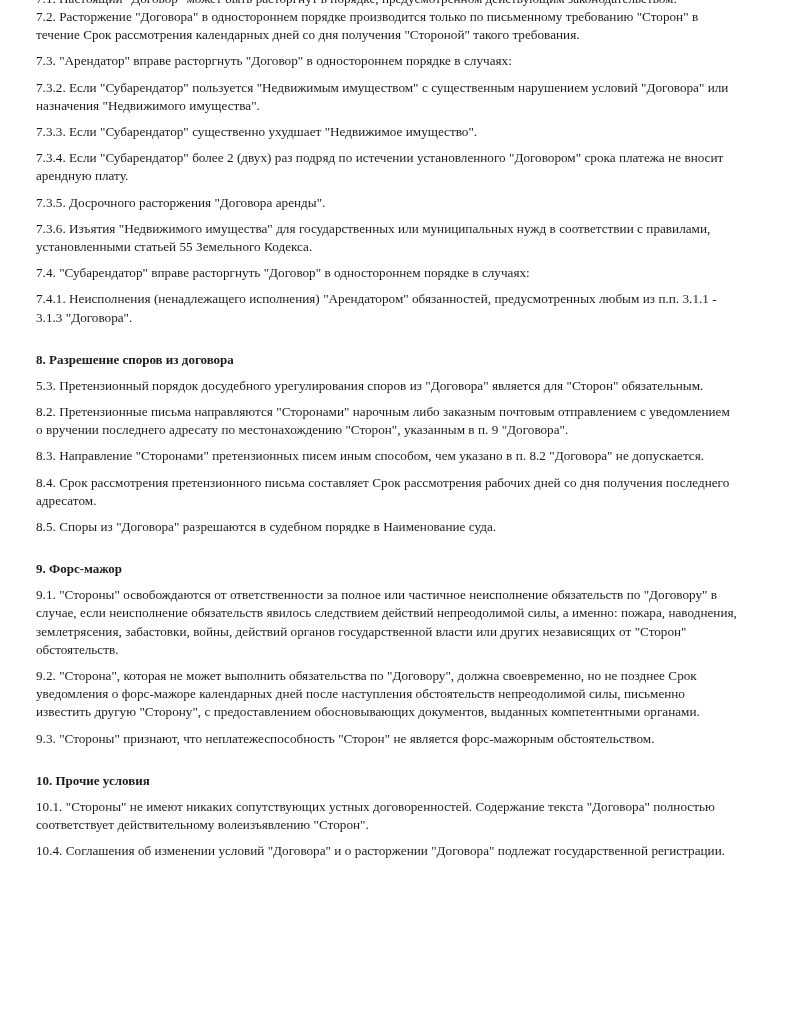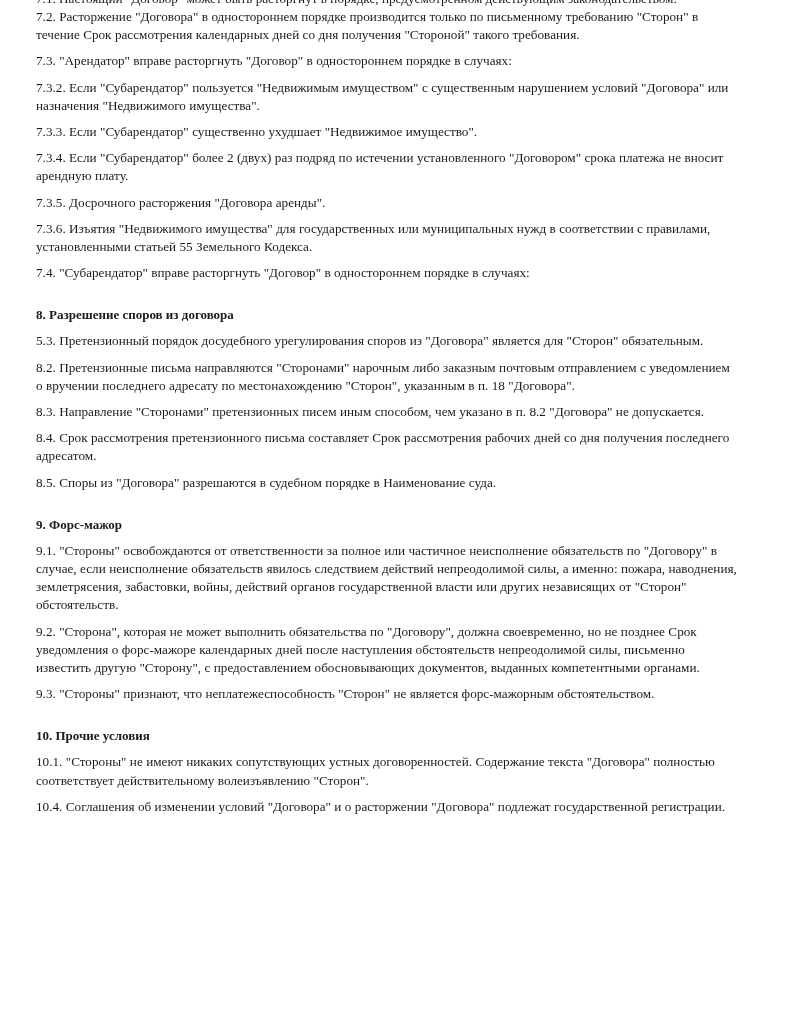--- a/index.html
+++ b/index.html
@@ -65,25 +65,26 @@
   </div>
 
   <p class="para">7.2. Расторжение "Договора" в одностороннем порядке производится только по письменному требованию "Сторон" в течение Срок рассмотрения календарных дней со дня получения "Стороной" такого требования.</p>
   <p class="para">7.3. "Арендатор" вправе расторгнуть "Договор" в одностороннем порядке в случаях:</p>
   <p class="para">7.3.2. Если "Субарендатор" пользуется "Недвижимым имуществом" с существенным нарушением условий "Договора" или назначения "Недвижимого имущества".</p>
   <p class="para">7.3.3. Если "Субарендатор" существенно ухудшает "Недвижимое имущество".</p>
   <p class="para">7.3.4. Если "Субарендатор" более 2 (двух) раз подряд по истечении установленного "Договором" срока платежа не вносит арендную плату.</p>
   <p class="para">7.3.5. Досрочного расторжения "Договора аренды".</p>
   <p class="para">7.3.6. Изъятия "Недвижимого имущества" для государственных или муниципальных нужд в соответствии с правилами, установленными статьей 55 Земельного Кодекса.</p>
   <p class="para">7.4. "Субарендатор" вправе расторгнуть "Договор" в одностороннем порядке в случаях:</p>
+  <p class="para indent-second">7.4.1. Неисполнения (ненадлежащего исполнения) "Арендатором" обязанностей, предусмотренных любым из п.п. 3.1.1 -  3.1.3 "Договора".</p>
 
   <h2 class="heading">8. Разрешение споров из договора</h2>
 
   <p class="para">5.3. Претензионный порядок досудебного урегулирования споров из "Договора" является для "Сторон" обязательным.</p>
-  <p class="para">8.2. Претензионные письма направляются "Сторонами" нарочным либо заказным почтовым отправлением с уведомлением о вручении последнего адресату по местонахождению "Сторон", указанным в п. 18 "Договора".</p>
+  <p class="para">8.2. Претензионные письма направляются "Сторонами" нарочным либо заказным почтовым отправлением с уведомлением о вручении последнего адресату по местонахождению "Сторон", указанным в п. 9 "Договора".</p>
   <p class="para">8.3. Направление "Сторонами" претензионных писем иным способом, чем указано в п. 8.2 "Договора" не допускается.</p>
   <p class="para">8.4. Срок рассмотрения претензионного письма составляет Срок рассмотрения рабочих дней со дня получения последнего адресатом.</p>
   <p class="para">8.5. Споры из "Договора" разрешаются в судебном порядке в Наименование суда.</p>
 
   <h2 class="heading">9. Форс-мажор</h2>
 
   <p class="para">9.1. "Стороны" освобождаются от ответственности за полное или частичное неисполнение обязательств по "Договору" в случае, если неисполнение обязательств явилось следствием действий непреодолимой силы, а именно: пожара, наводнения, землетрясения, забастовки, войны, действий органов государственной власти или других независящих от "Сторон" обстоятельств.</p>
   <p class="para">9.2. "Сторона", которая не может выполнить обязательства по "Договору", должна своевременно, но не позднее Срок уведомления о форс-мажоре календарных дней после наступления обстоятельств непреодолимой силы, письменно известить другую "Сторону", с предоставлением обосновывающих документов, выданных компетентными органами.</p>
   <p class="para">9.3. "Стороны" признают, что неплатежеспособность "Сторон" не является форс-мажорным обстоятельством.</p>
 

